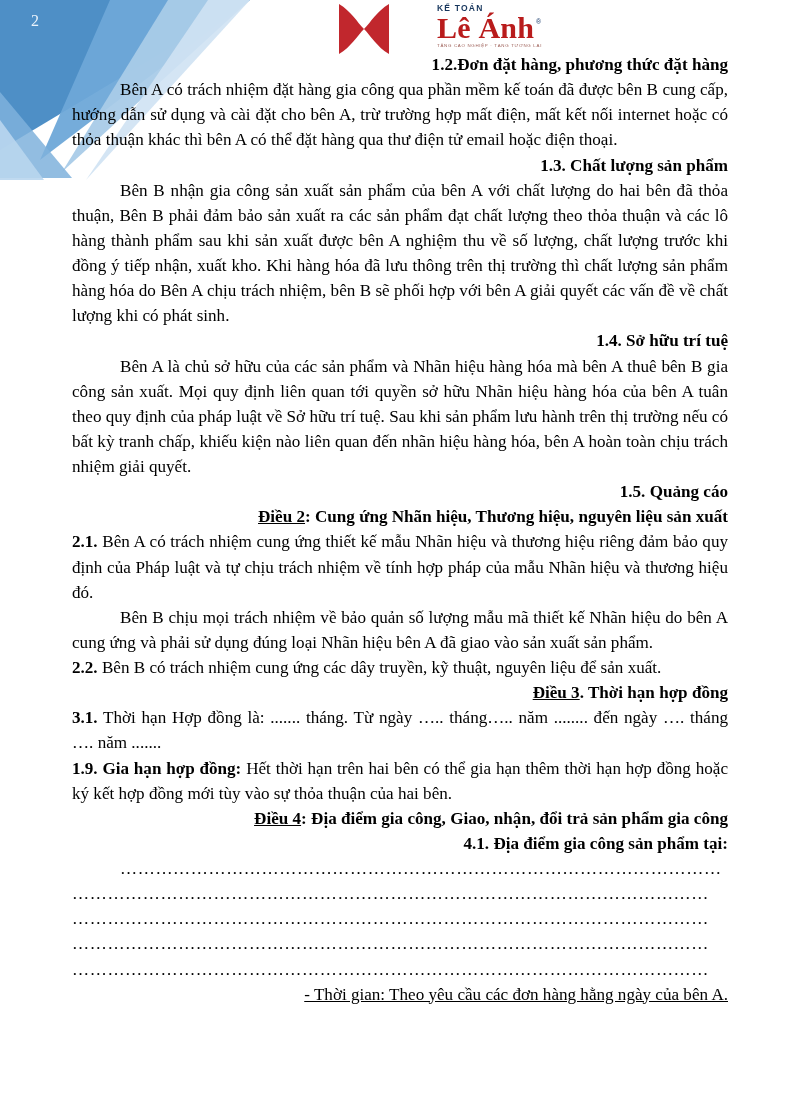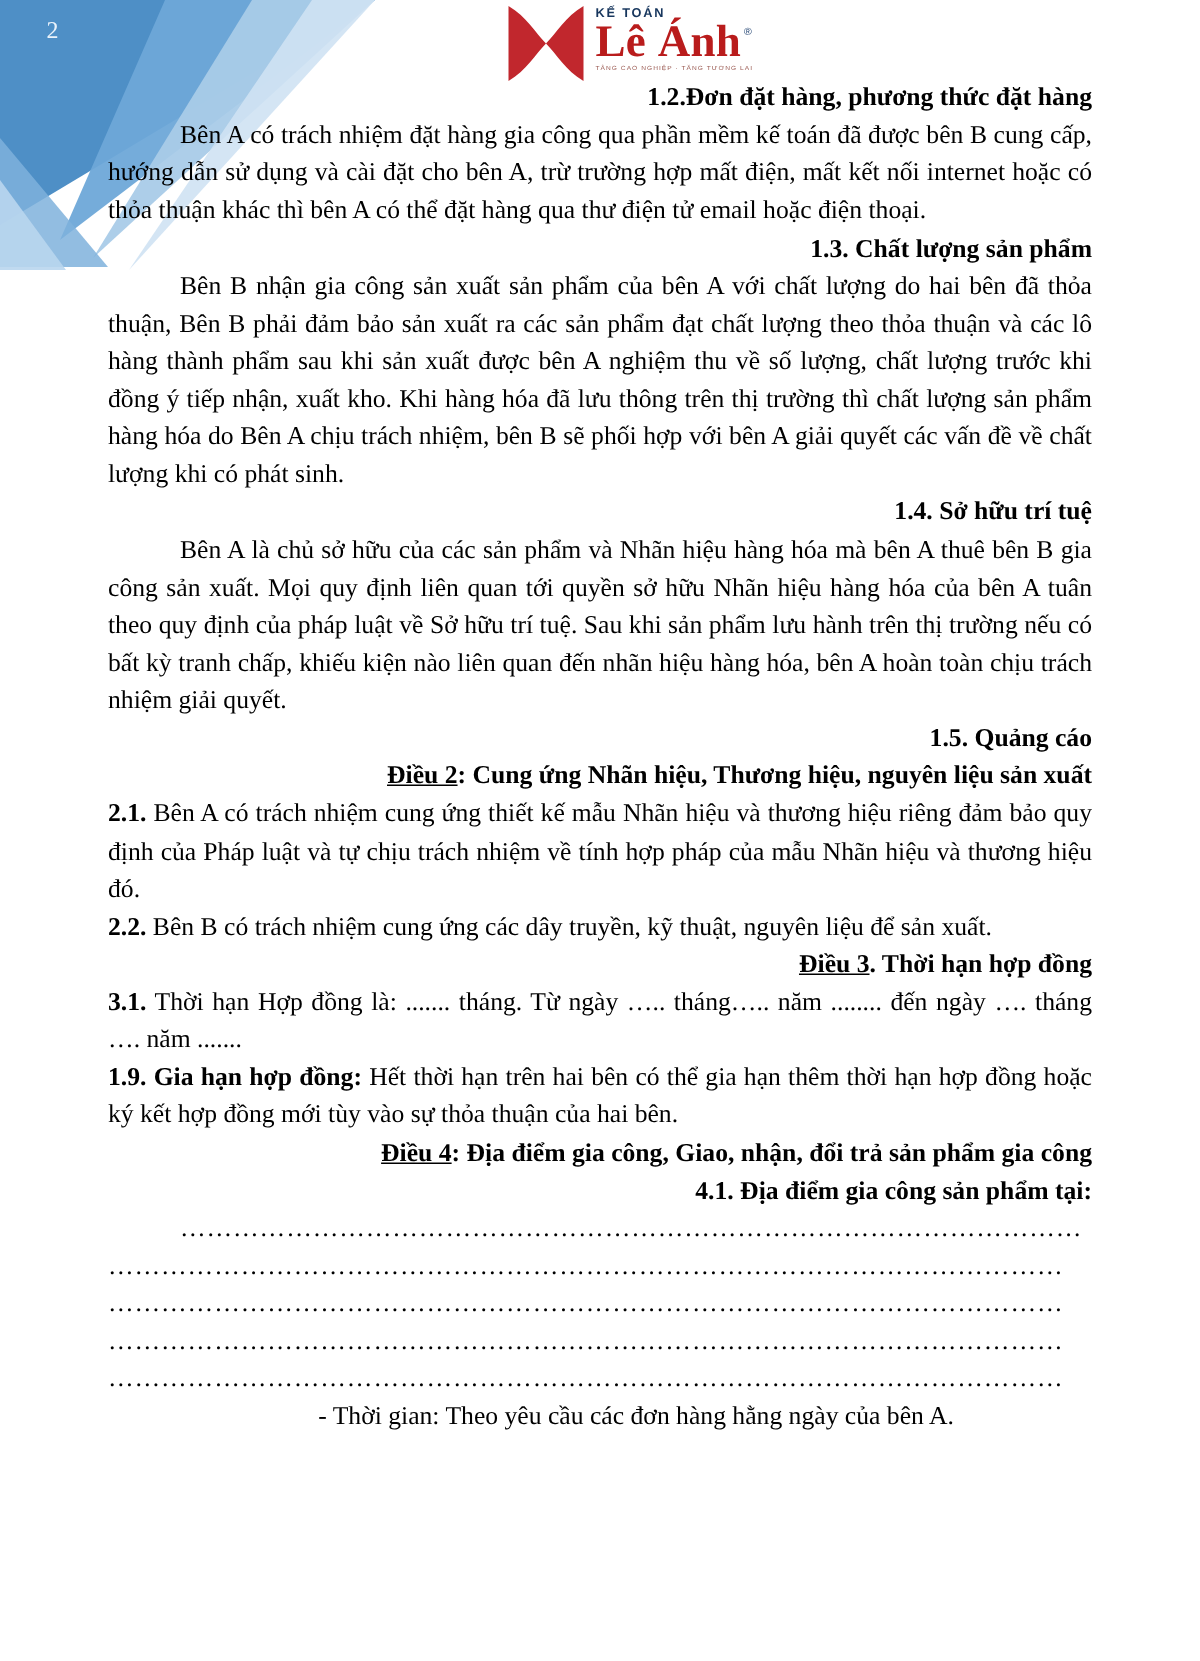--- a/index.html
+++ b/index.html
@@ -47,20 +47,21 @@
 
   
   #logo {
     position: absolute;
     left: 337px;
     top: 2px;
     width: 180px;
     height: 54px;
     display: flex;
     align-items: flex-start;
+    gap: 40px;
   }
   #logo-mark {
     width: 54px;
     height: 52px;
     flex: 0 0 auto;
     margin-top: 1px;
   }
   #logo-text {
     margin-left: 6px;
     display: flex;
@@ -137,21 +138,22 @@
     letter-spacing: 0.6px;
     white-space: nowrap;
     overflow: hidden;
     font-size: 17.1px;
     line-height: 1.47;
   }
   p.dots.indent-dots { text-indent: 48px; }
   p.dash {
     margin: 0;
     text-indent: 48px;
-    text-align: center;
+    text-align: right;
+    text-decoration: underline;
   }
 </style>
 </head>
 <body>
 
 <div id="page">
 
   <div id="corner-decor">
     <svg width="300" height="180" viewBox="0 0 300 180" xmlns="http://www.w3.org/2000/svg">
       <polygon points="0,0 250,0 0,150" fill="#4e8fc6"></polygon>
@@ -184,20 +186,21 @@
   <div id="content">
       <p class="heading">1.2.Đơn đặt hàng, phương thức đặt hàng</p>
       <p class="para indent">Bên A có trách nhiệm đặt hàng gia công qua phần mềm kế toán đã được bên B cung cấp, hướng dẫn sử dụng và cài đặt cho bên A, trừ trường hợp mất điện, mất kết nối internet hoặc có thỏa thuận khác thì bên A có thể đặt hàng qua thư điện tử email hoặc điện thoại.</p>
       <p class="heading">1.3. Chất lượng sản phẩm</p>
       <p class="para indent">Bên B nhận gia công sản xuất sản phẩm của bên A với chất lượng do hai bên đã thỏa thuận, Bên B phải đảm bảo sản xuất ra các sản phẩm đạt chất lượng theo thỏa thuận và các lô hàng thành phẩm sau khi sản xuất được bên A nghiệm thu về số lượng, chất lượng trước khi đồng ý tiếp nhận, xuất kho. Khi hàng hóa đã lưu thông trên thị trường thì chất lượng sản phẩm hàng hóa do Bên A chịu trách nhiệm, bên B sẽ phối hợp với bên A giải quyết các vấn đề về chất lượng khi có phát sinh.</p>
       <p class="heading">1.4. Sở hữu trí tuệ</p>
       <p class="para indent">Bên A là chủ sở hữu của các sản phẩm và Nhãn hiệu hàng hóa mà bên A thuê bên B gia công sản xuất. Mọi quy định liên quan tới quyền sở hữu Nhãn hiệu hàng hóa của bên A tuân theo quy định của pháp luật về Sở hữu trí tuệ. Sau khi sản phẩm lưu hành trên thị trường nếu có bất kỳ tranh chấp, khiếu kiện nào liên quan đến nhãn hiệu hàng hóa, bên A hoàn toàn chịu trách nhiệm giải quyết.</p>
       <p class="heading">1.5. Quảng cáo</p>
       <p class="heading"><span class="u">Điều 2</span><span>: Cung ứng Nhãn hiệu, Thương hiệu, nguyên liệu sản xuất</span></p>
       <p class="para"><span class="b">2.1.</span><span> Bên A có trách nhiệm cung ứng thiết kế mẫu Nhãn hiệu và thương hiệu riêng đảm bảo quy định của Pháp luật và tự chịu trách nhiệm về tính hợp pháp của mẫu Nhãn hiệu và thương hiệu đó.</span></p>
+      <p class="para indent">Bên B chịu mọi trách nhiệm về bảo quản số lượng mẫu mã thiết kế Nhãn hiệu do bên A cung ứng và phải sử dụng đúng loại Nhãn hiệu bên A đã giao vào sản xuất sản phẩm.</p>
       <p class="para"><span class="b">2.2.</span><span> Bên B có trách nhiệm cung ứng các dây truyền, kỹ thuật, nguyên liệu để sản xuất.</span></p>
       <p class="heading"><span class="u">Điều 3</span><span>. Thời hạn hợp đồng</span></p>
       <p class="para"><span class="b">3.1.</span><span> Thời hạn Hợp đồng là: ....... tháng. Từ ngày ….. tháng….. năm ........ đến ngày …. tháng …. năm .......</span></p>
       <p class="para"><span class="b">1.9.</span>  <span class="b">Gia hạn hợp đồng:</span> Hết thời hạn trên hai bên có thể gia hạn thêm thời hạn hợp đồng hoặc ký kết hợp đồng mới tùy vào sự thỏa thuận của hai bên.</p>
       <p class="heading"><span class="u">Điều 4</span><span>: Địa điểm gia công, Giao, nhận, đổi trả sản phẩm gia công</span></p>
       <p class="heading">4.1. Địa điểm gia công sản phẩm tại:</p>
       <p class="dots indent-dots">…………………………………………………………………………………………</p>
       <p class="dots">………………………………………………………………………………………………</p>
       <p class="dots">………………………………………………………………………………………………</p>
       <p class="dots">………………………………………………………………………………………………</p>

